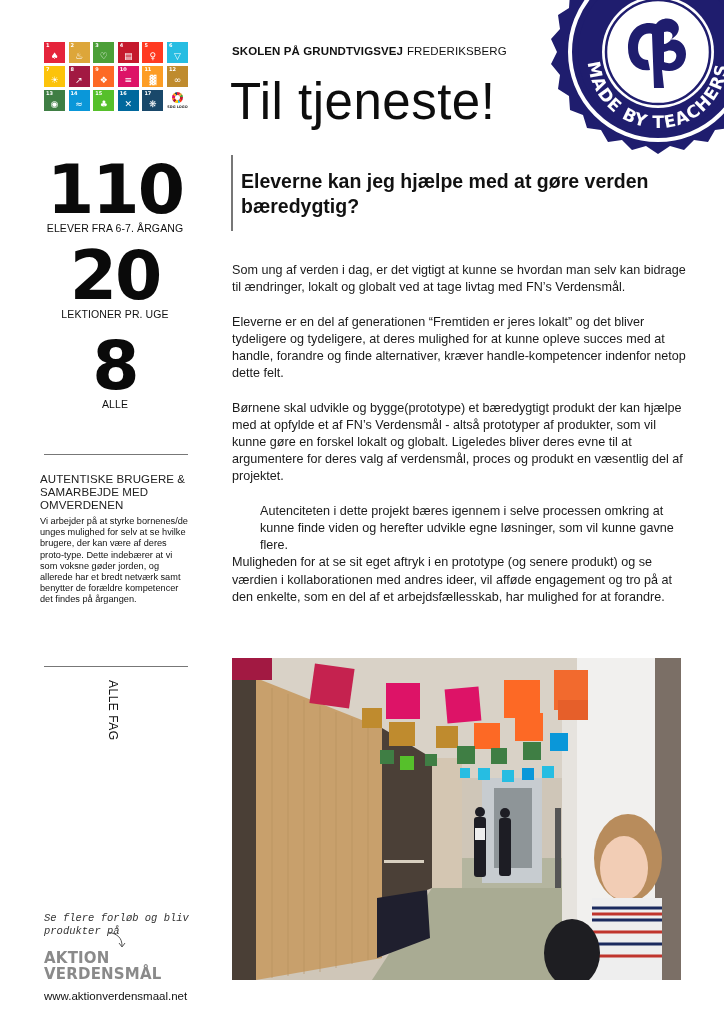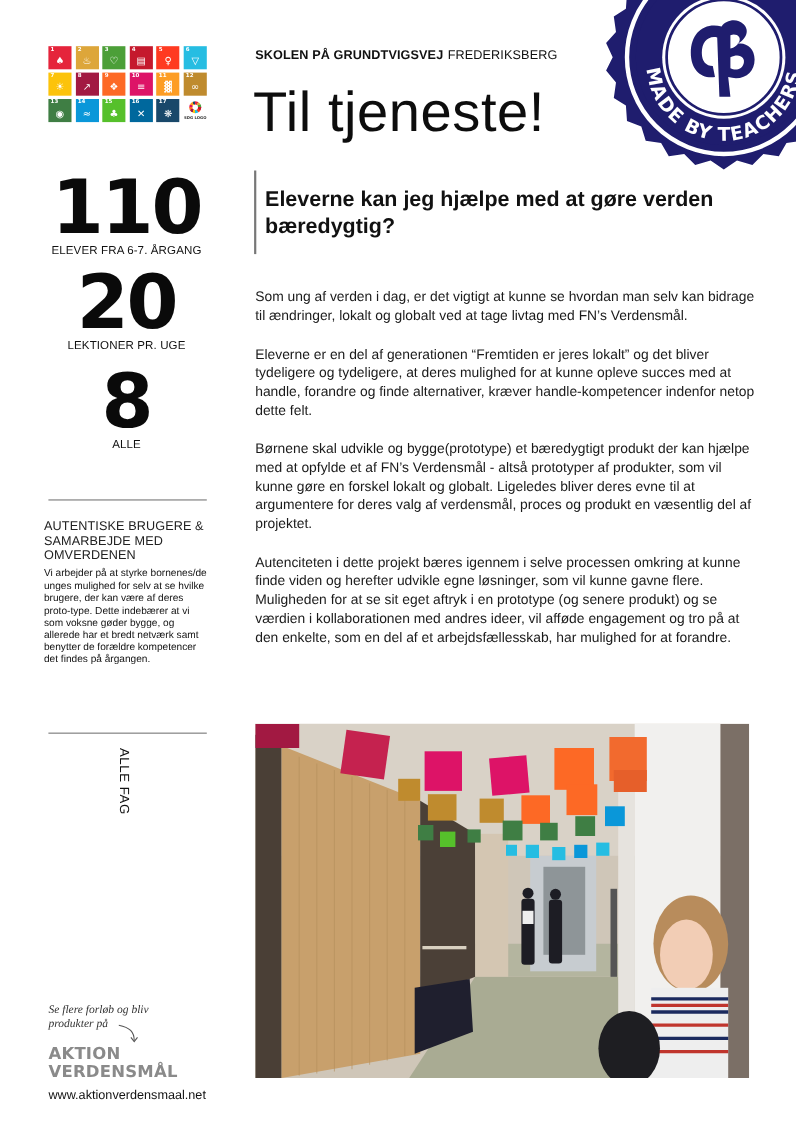--- a/index.html
+++ b/index.html
@@ -44,29 +44,29 @@
 
   .hrule { position: absolute; left: 44px; width: 144px; height: 1px; background: #777; }
 
   .auth { position: absolute; left: 40px; top: 473px; width: 152px; text-align: left; }
   .auth-title { font-family: "Liberation Sans", sans-serif; font-size: 11.5px; line-height: 13px; color: #222; letter-spacing: 0.1px; }
   .auth-body { margin-top: 4px; font-family: "Liberation Sans", sans-serif; font-size: 9.2px; line-height: 11.2px; color: #111; }
 
   .alle-fag { position: absolute; left: 106px; top: 680px; writing-mode: vertical-rl; font-family: "Liberation Sans", sans-serif; font-size: 12px; letter-spacing: 0.5px; color: #111; }
 
   
-  .footer-note { position: absolute; left: 44px; top: 912px; font-family: Liberation Serif, serif; font-style: italic; font-size: 10.5px; line-height: 13px; color: #333; }
+  .footer-note { position: absolute; left: 44px; top: 912px; font-family: Liberation Mono, monospace; font-style: italic; font-size: 10.5px; line-height: 13px; color: #333; }
   .footer-arrow { position: absolute; left: 104px; top: 928px; width: 24px; height: 24px; }
   .footer-brand { position: absolute; left: 44px; top: 950px; font-family: "DejaVu Sans", sans-serif; font-weight: bold; font-size: 15px; line-height: 16px; color: #8a8a8a; letter-spacing: 0.2px; }
   .footer-url { position: absolute; left: 44px; top: 990px; font-family: "Liberation Sans", sans-serif; font-size: 11.5px; color: #111; }
 
   
   .body-text { position: absolute; left: 232px; top: 262px; width: 460px; font-family: "Liberation Sans", sans-serif; font-size: 12.6px; line-height: 17.2px; color: #1a1a1a; }
   .body-text p { margin-bottom: 17.2px; }
-  .body-text p.tight { margin-bottom: 0; }
+  .body-text p.tight { margin-bottom: 0; margin-left: 28px; }
 
   
   .photo { position: absolute; left: 232px; top: 658px; width: 449px; height: 322px; overflow: hidden; background: #cfc6b8; }
   .photo svg { display: block; }
 </style>
 </head>
 <body>
 
 <div class="sdg-grid" id="sdg-grid">
     <div class="sdg-tile" style="background: rgb(229, 36, 59);">
@@ -180,21 +180,21 @@
   <div class="stat-block-3">
     <div class="stat-num">8</div>
     <div class="stat-label">ALLE</div>
   </div>
 </div>
 
 <div class="hrule" style="top:454px"></div>
 
 <div class="auth">
   <div class="auth-title">AUTENTISKE BRUGERE &amp; SAMARBEJDE MED OMVERDENEN</div>
-  <div class="auth-body">Vi arbejder på at styrke bornenes/de unges mulighed for selv at se hvilke brugere, der kan være af deres proto-type. Dette indebærer at vi som voksne gøder bygge, og allerede har et bredt netværk samt benytter de forældre kompetencer det findes på årgangen.</div>
+  <div class="auth-body">Vi arbejder på at styrke bornenes/de unges mulighed for selv at se hvilke brugere, der kan være af deres proto-type. Dette indebærer at vi som voksne gøder jorden, og allerede har et bredt netværk samt benytter de forældre kompetencer det findes på årgangen.</div>
 </div>
 
 <div class="hrule" style="top:666px"></div>
 
 <div class="alle-fag">ALLE FAG</div>
 
 <div class="body-text">
   <p>Som ung af verden i dag, er det vigtigt at kunne se hvordan man selv kan bidrage til ændringer, lokalt og globalt ved at tage livtag med FN’s Verdensmål.</p>
   <p>Eleverne er en del af generationen “Fremtiden er jeres lokalt” og det bliver tydeligere og tydeligere, at deres mulighed for at kunne opleve succes med at handle, forandre og finde alternativer, kræver handle-kompetencer indenfor netop dette felt.</p>
   <p>Børnene skal udvikle og bygge(prototype) et bæredygtigt produkt der kan hjælpe med at opfylde et af FN’s Verdensmål - altså prototyper af produkter, som vil kunne gøre en forskel lokalt og globalt. Ligeledes bliver deres evne til at argumentere for deres valg af verdensmål, proces og produkt en væsentlig del af projektet.</p>

